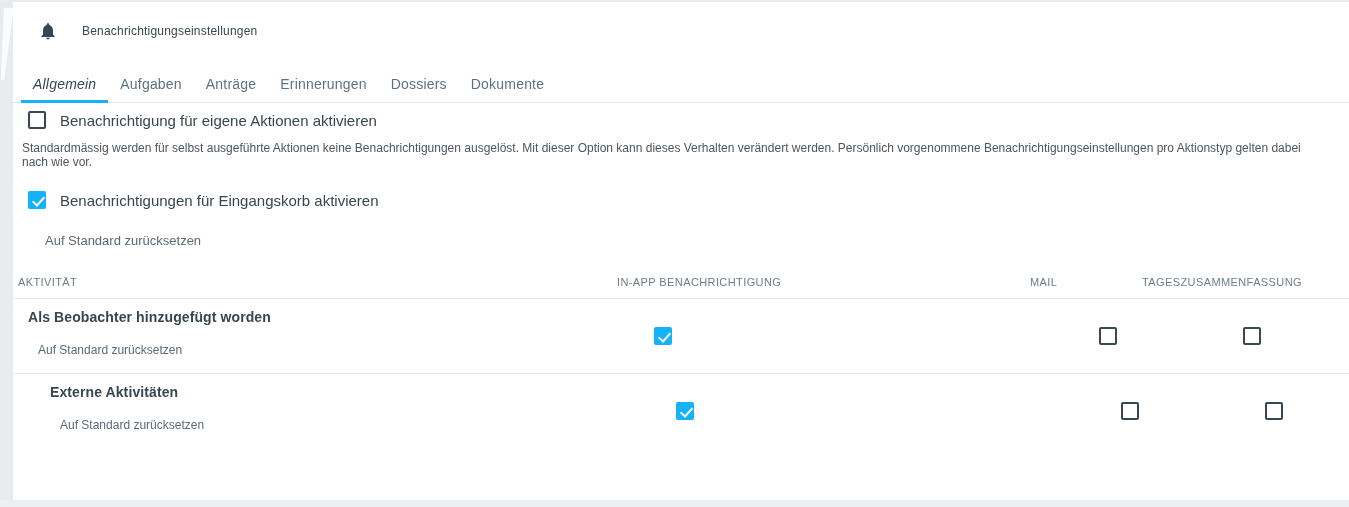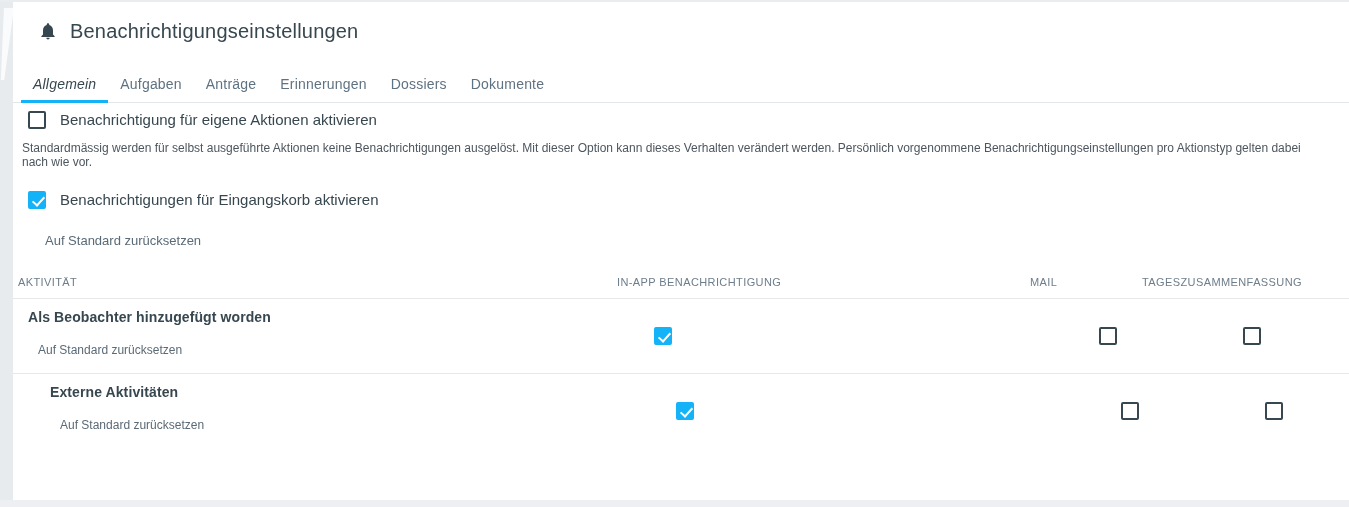--- a/index.html
+++ b/index.html
@@ -24,21 +24,21 @@
     clip-path:polygon(28% 0%, 100% 0%, 30% 100%, 6% 100%);
   }
   .bottom-strip{position:absolute;bottom:0;left:0;width:1349px;height:7px;background:#edeff2;}
 
   .content{position:absolute;top:2px;left:13px;width:1336px;height:498px;background:#fff;}
 
   
   .header{display:flex;align-items:center;height:58px;padding-left:25px;}
   .bell{width:20px;height:22px;margin-right:12px;display:flex;align-items:center;}
   .bell svg{width:20px;height:22px;fill:var(--dark);}
-  .page-title{font-size:20px;font-weight:400;color:var(--dark);letter-spacing:.2px;}
+  .page-title{font-size:12px;font-weight:400;color:var(--dark);letter-spacing:.2px;margin-left:12px;}
 
   
   .tabs{display:flex;align-items:flex-end;height:43px;padding-left:8px;border-bottom:1px solid #e4e7ea;}
   .tab{
     position:relative;padding:0 12px 10px 12px;font-size:14px;font-weight:500;
     color:var(--inactive);cursor:pointer;letter-spacing:.2px;
   }
   .tab.active{color:var(--dark);font-style:italic;}
   .tab.active::after{
     content:"";position:absolute;left:0;right:0;bottom:-1px;height:3px;background:var(--accent);
@@ -50,21 +50,21 @@
     background:#fff;position:relative;cursor:pointer;flex:0 0 auto;
   }
   .checkbox.checked{background:var(--accent);border-color:var(--accent);}
   .checkbox.checked::after{
     content:"";position:absolute;left:5px;top:1px;width:5px;height:10px;
     border-right:2px solid #fff;border-bottom:2px solid #fff;transform:rotate(42deg);
   }
 
   
   .options{padding-left:9px;padding-top:8px;}
-  .option-row{display:flex;align-items:flex-start;padding-left:6px;}
+  .option-row{display:flex;align-items:center;padding-left:6px;}
   .option-row .opt-label{margin-left:14px;font-size:15px;color:var(--dark);cursor:pointer;}
   .option-desc{margin-top:12px;font-size:12px;color:#4d565e;padding-right:28px;}
   .opt-gap{height:22px;}
   .reset-button{
     display:inline-block;margin-top:14px;margin-left:7px;padding:10px 16px;
     font-size:13px;font-weight:500;color:#5a6a76;cursor:pointer;border-radius:2px;
   }
 
   
   .table{margin-top:7px;}

